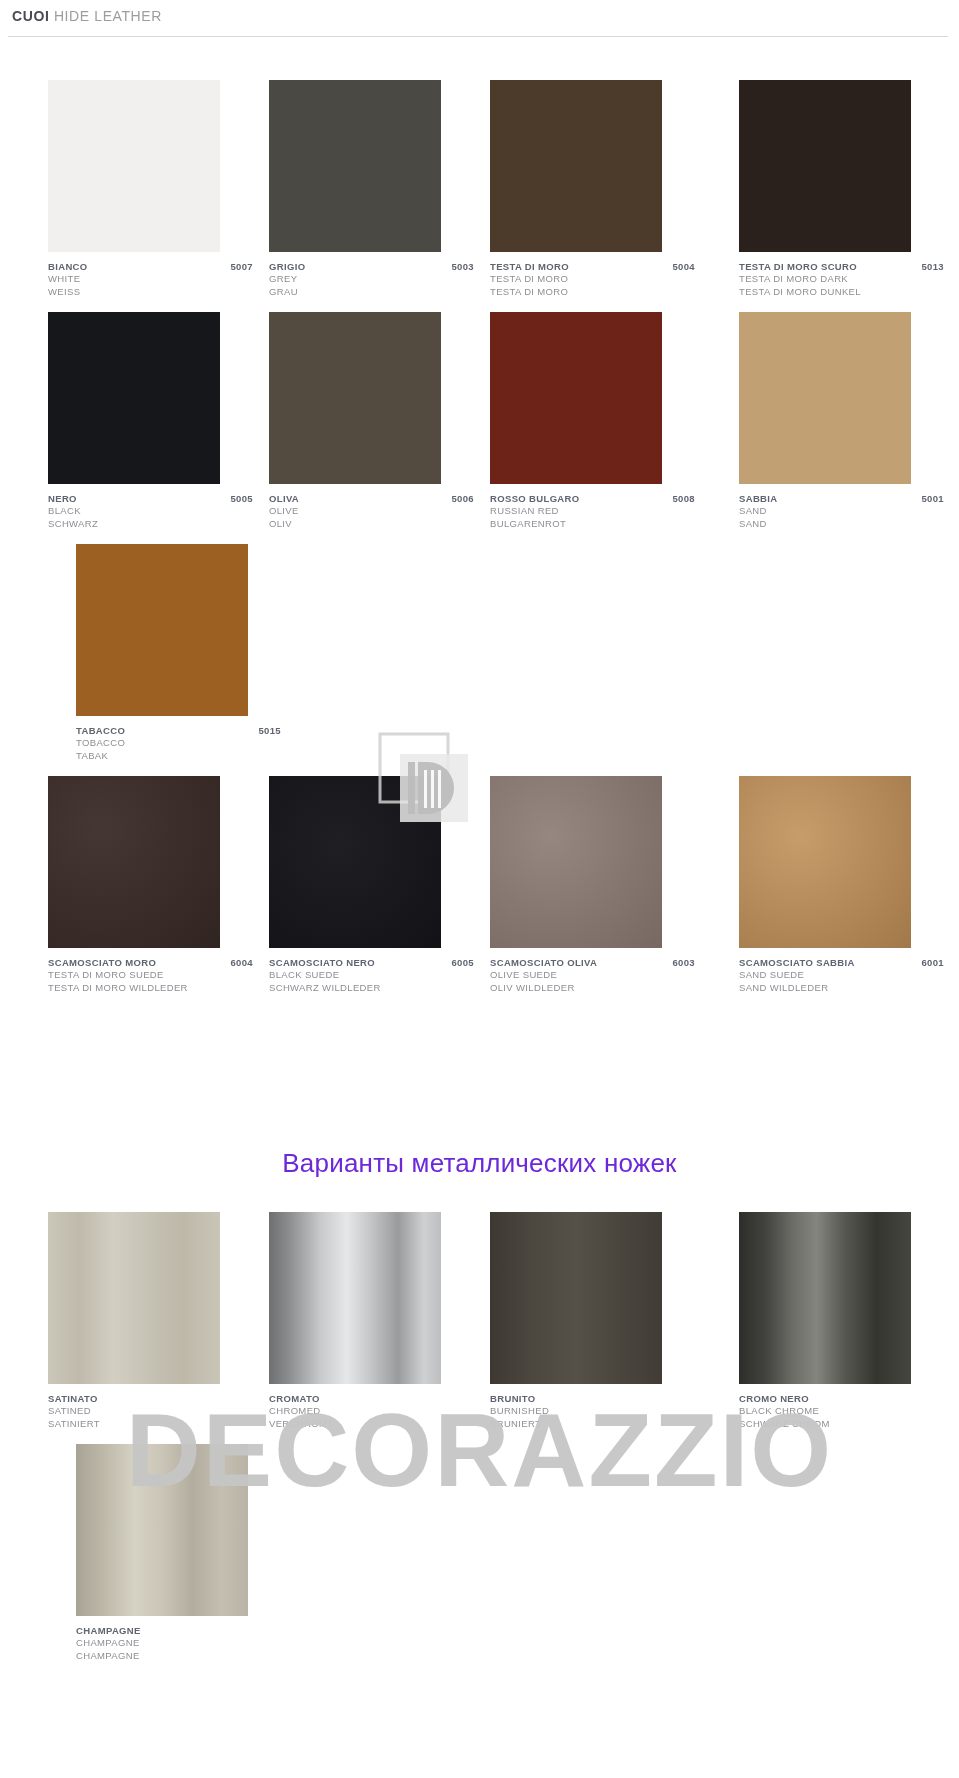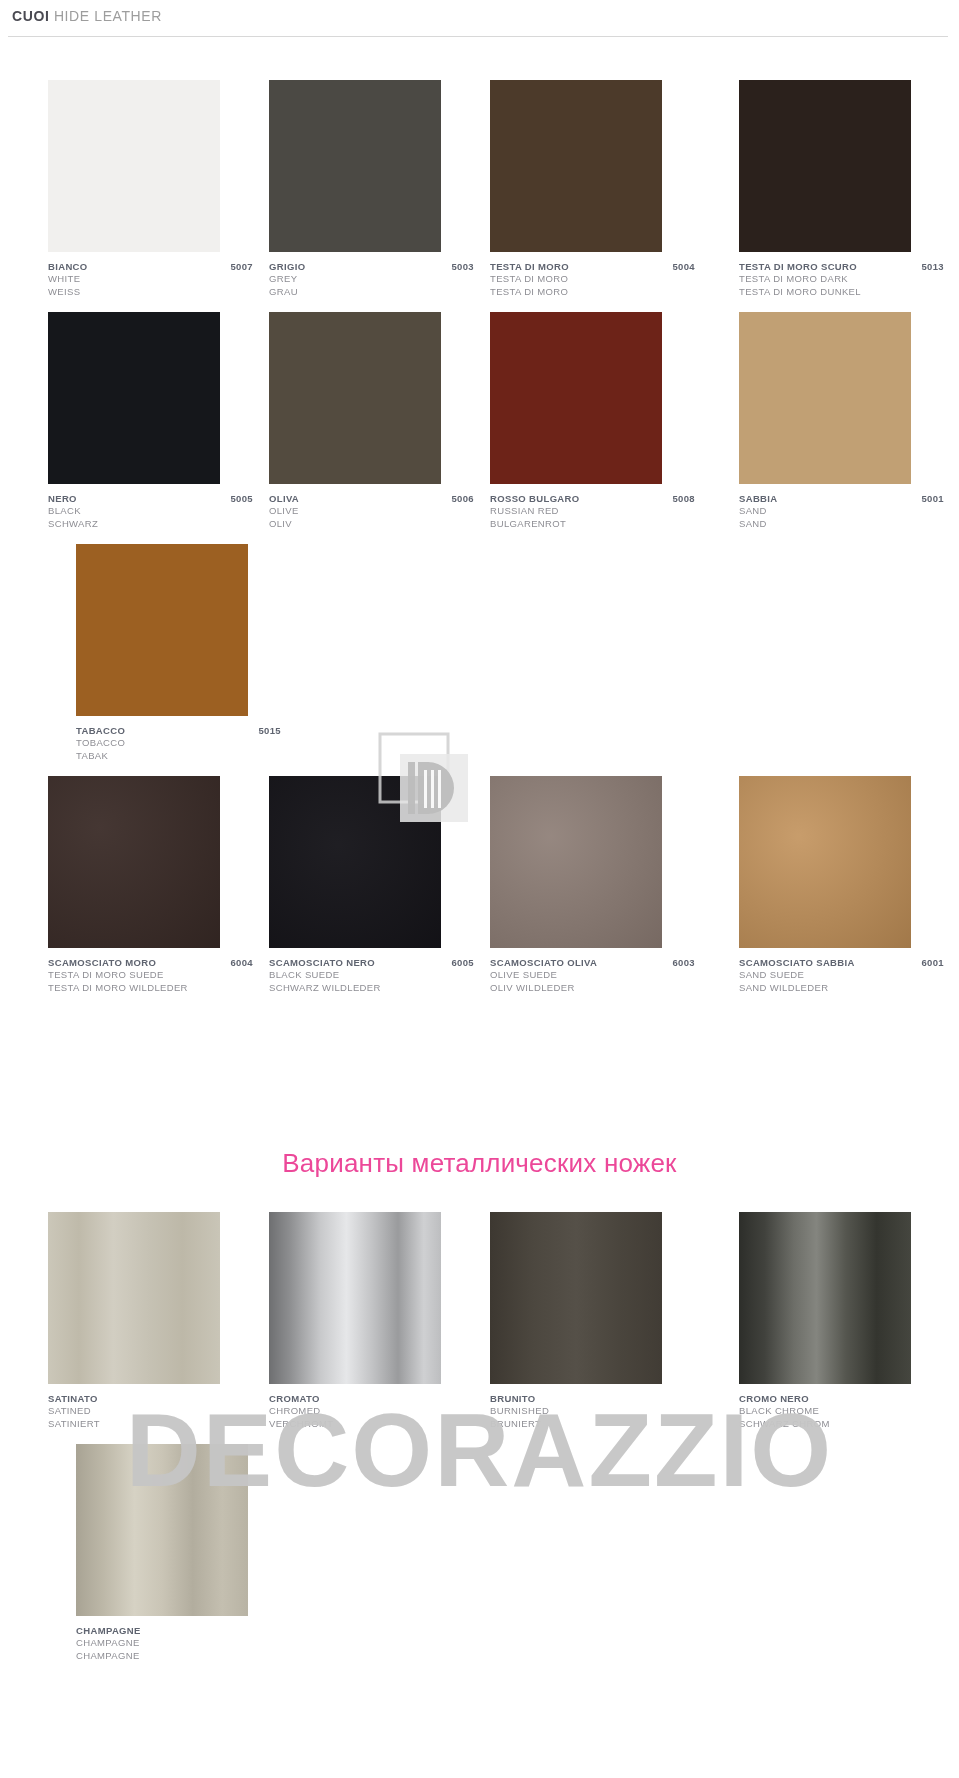--- a/index.html
+++ b/index.html
@@ -94,21 +94,21 @@
     white-space: nowrap;
   }
 
   
   .section-heading {
     position: absolute;
     left: 0; top: 1148px;
     width: 959px;
     text-align: center;
     font-size: 26px;
-    color: #ec4899;
+    color: #6d28d9;
     letter-spacing: 0.2px;
   }
 
   
   .wm-logo {
     position: absolute;
     left: 378px; top: 732px;
     width: 92px; height: 110px;
     pointer-events: none;
   }

